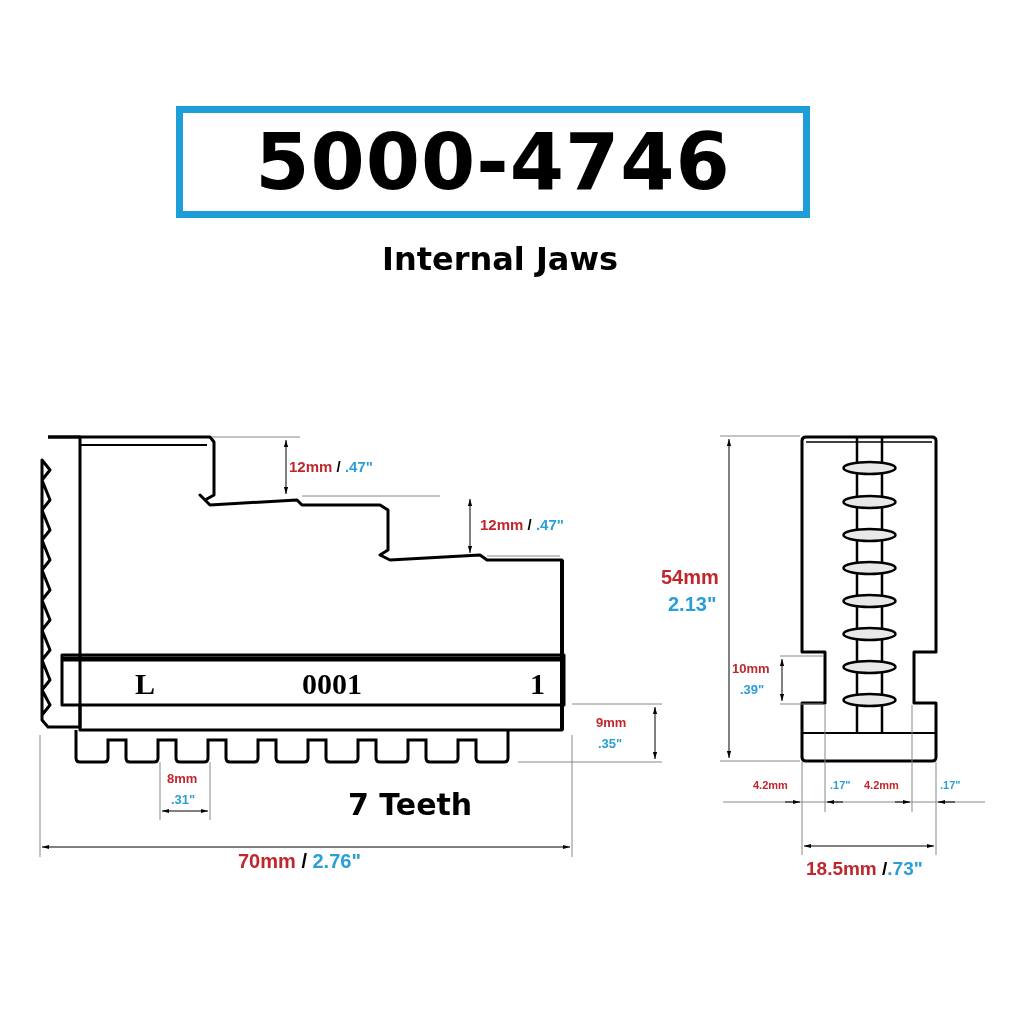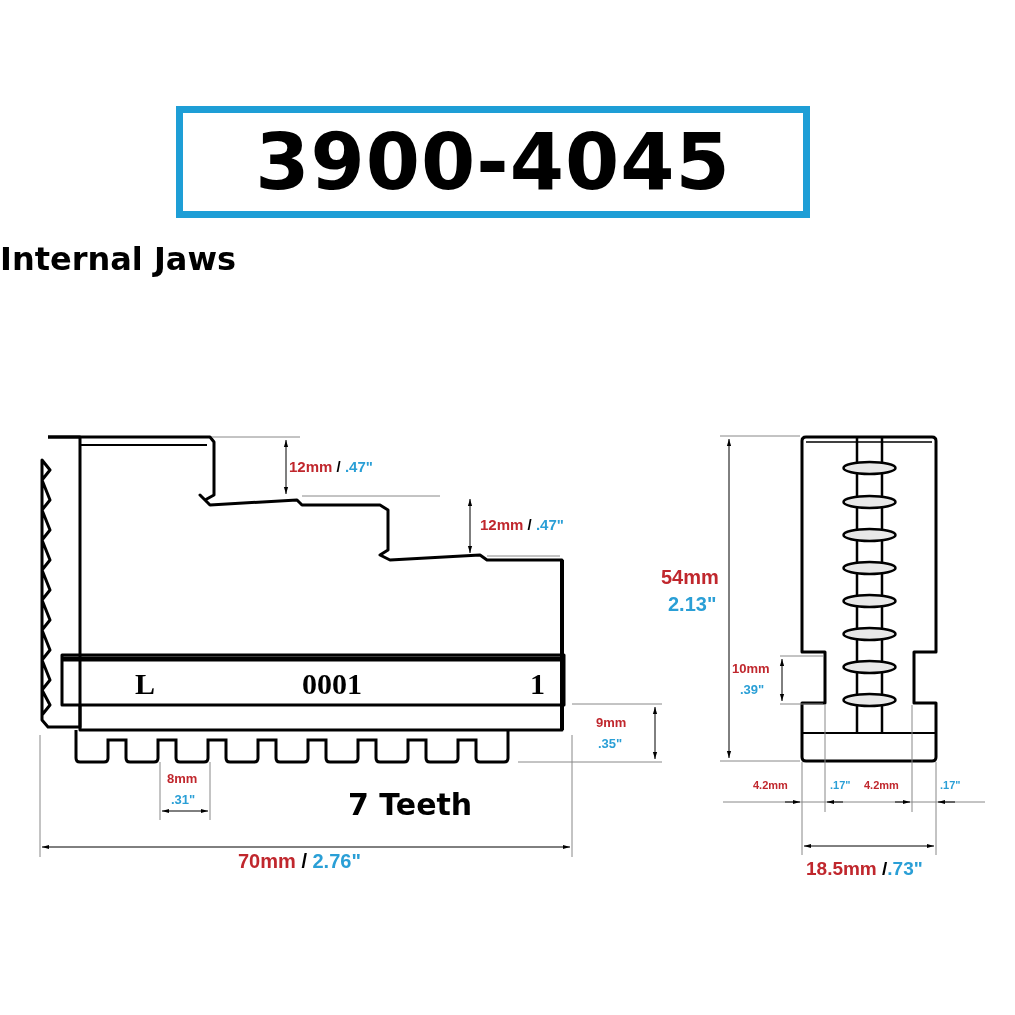--- a/index.html
+++ b/index.html
@@ -1,29 +1,29 @@
 <!DOCTYPE html>
 <html><head>
 <meta charset="utf-8">
 <style>
   html, body { margin:0; padding:0; background:#ffffff; }
   body { width:1015px; height:1015px; position:relative; overflow:hidden; font-family:"DejaVu Sans", sans-serif; }
   .title-box { position:absolute; left:176px; top:106px; width:634px; height:112px; border:7px solid #1e9ed6; box-sizing:border-box; display:flex; align-items:center; justify-content:center; }
   .title-text { font-family:"DejaVu Sans", sans-serif; font-weight:bold; font-size:78px; letter-spacing:1px; color:#000; line-height:1; }
-  .subtitle { position:absolute; left:0; width:1000px; top:240px; font-weight:bold; font-size:32px; color:#000; }
+  .subtitle { position:absolute; left:0; width:1000px; top:240px; text-align:center; font-weight:bold; font-size:32px; color:#000; }
   svg.drawing { position:absolute; left:0; top:0; }
   .red { fill:#c0272d; }
   .blue { fill:#2a9fd6; }
   .lbl { font-family:"Liberation Sans", sans-serif; font-weight:bold; }
 </style>
 </head>
 <body>
 
 <div class="title-box">
-  <span class="title-text">3900-4045</span>
+  <span class="title-text">5000-4746</span>
 </div>
 <div class="subtitle">Internal Jaws</div>
 
 <svg class="drawing" width="1015" height="1015" viewBox="0 0 1015 1015">
   <defs>
     <marker id="arr" viewBox="0 0 10 10" refX="10" refY="5" markerWidth="7" markerHeight="7" orient="auto-start-reverse">
       <path d="M0,2 L10,5 L0,8 z" fill="#000"></path>
     </marker>
   </defs>
 

